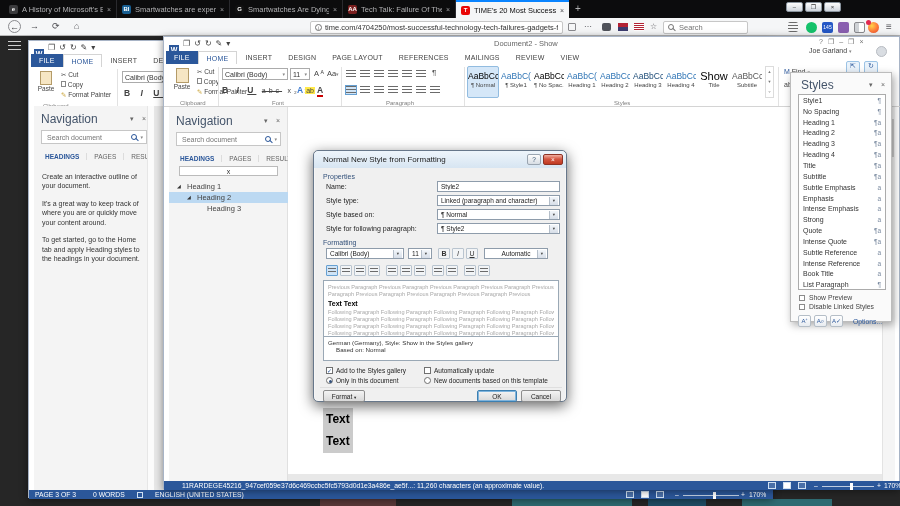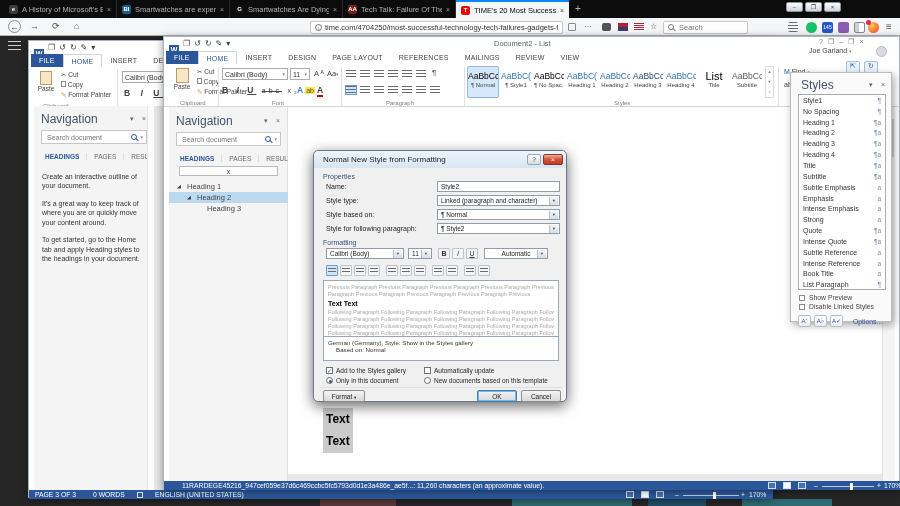--- a/index.html
+++ b/index.html
@@ -232,21 +232,21 @@
       <span class="abs" style="left:646px;top:1px;">–</span>
       <span class="ztrack" style="left:654px;width:56px;"></span>
       <span class="zthumb" style="left:684px;"></span>
       <span class="abs" style="left:712px;top:1px;">+</span>
       <span class="abs nw" style="left:720px;top:1px;">170%</span>
     </div>
   </div>
 
   <div id="front-win" class="winword abs" style="left:163px;top:36px;width:737px;height:453px;">
     <div id="fw-qat" class="abs" style="left:5px;top:1px;height:12px;"><span class="wlogo">W</span><span class="qat-ic">❐</span><span class="qat-ic">↺</span><span class="qat-ic">↻</span><span class="qat-ic">✎</span><span class="qat-ic">▾</span></div>
-    <div class="abs nw" style="left:330px;top:2px;font-size:7.5px;color:#666;">Document2 - List</div>
+    <div class="abs nw" style="left:330px;top:2px;font-size:7.5px;color:#666;">Document2 - Show</div>
     <div class="abs nw" style="left:655px;top:1px;font-size:7px;color:#777;letter-spacing:5px;"><span>?</span><span>❐</span><span>–</span><span>❐</span><span>×</span></div>
     <div class="abs nw" style="left:645px;top:10px;font-size:7px;color:#444;"><span>Joe Garland</span> <span style="font-size:5px;color:#888;">▾</span></div>
     <span class="abs" style="left:712px;top:9px;width:11px;height:11px;border-radius:50%;background:#d9dde2;border:1px solid #b8bcc2;"></span>
     <div id="fw-tabs" class="rtabs" style="left:2px;top:14px;">
         <span class="rtab file">FILE</span>
         <span class="rtab sel">HOME</span>
         <span class="rtab">INSERT</span>
         <span class="rtab">DESIGN</span>
         <span class="rtab">PAGE LAYOUT</span>
         <span class="rtab">REFERENCES</span>
@@ -323,21 +323,21 @@
         </div>
         <div class="gcell">
           <div class="samp" style="color: rgb(31, 77, 120);">AaBbCcD</div>
           <div class="nm">Heading 3</div>
         </div>
         <div class="gcell">
           <div class="samp" style="color: rgb(46, 116, 181);">AaBbCcDc</div>
           <div class="nm">Heading 4</div>
         </div>
         <div class="gcell">
-          <div class="samp" style="color: rgb(0, 0, 0); font-size: 11px;">List</div>
+          <div class="samp" style="color: rgb(0, 0, 0); font-size: 11px;">Show</div>
           <div class="nm">Title</div>
         </div>
         <div class="gcell">
           <div class="samp" style="color: rgb(90, 90, 90);">AaBbCcE</div>
           <div class="nm">Subtitle</div>
         </div>
       </div>
     <div class="abs" style="left:601px;top:29px;width:9px;height:32px;border:1px solid #dcdcdc;font-size:4px;color:#777;text-align:center;line-height:10px;">▲<br>▼<br>▿</div>
     <div class="grouplabel" style="left:450px;top:63px;">Styles</div>
     <div class="gsep" style="left:614px;top:30px;height:41px;"></div>

